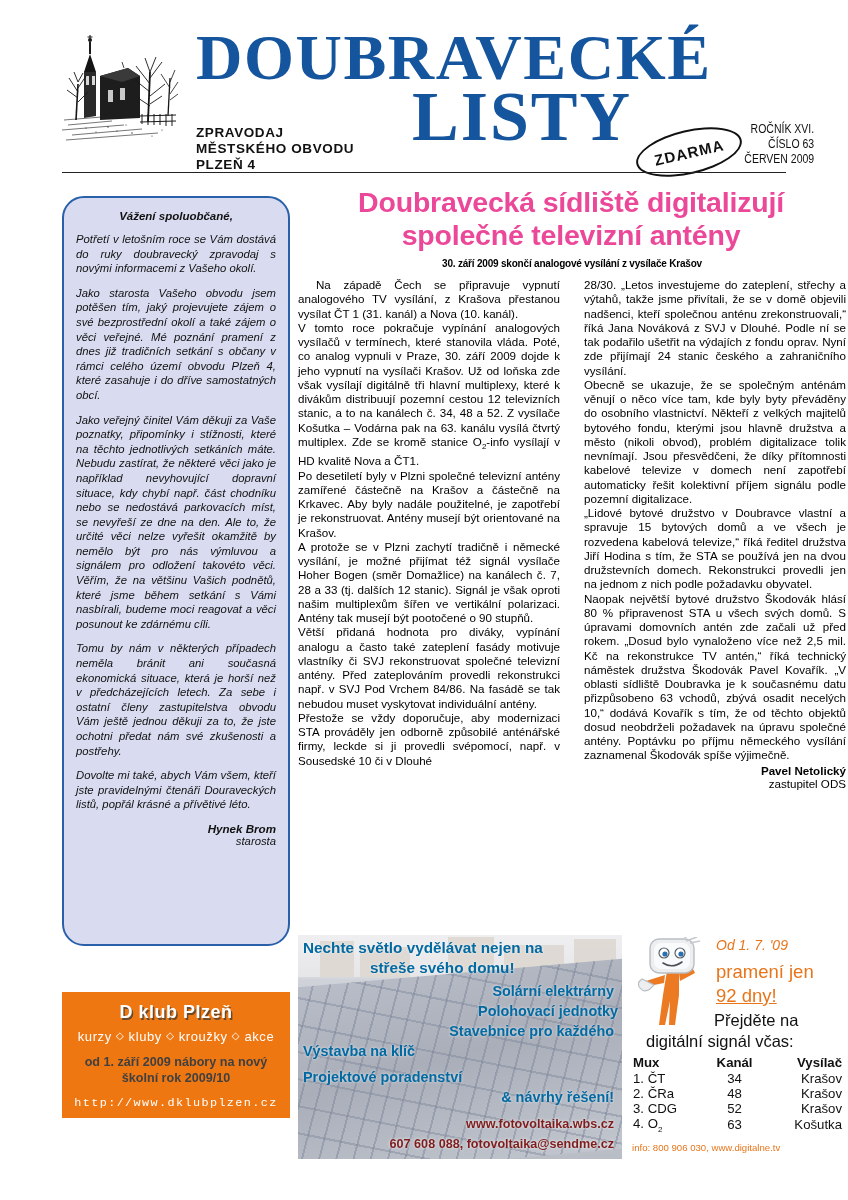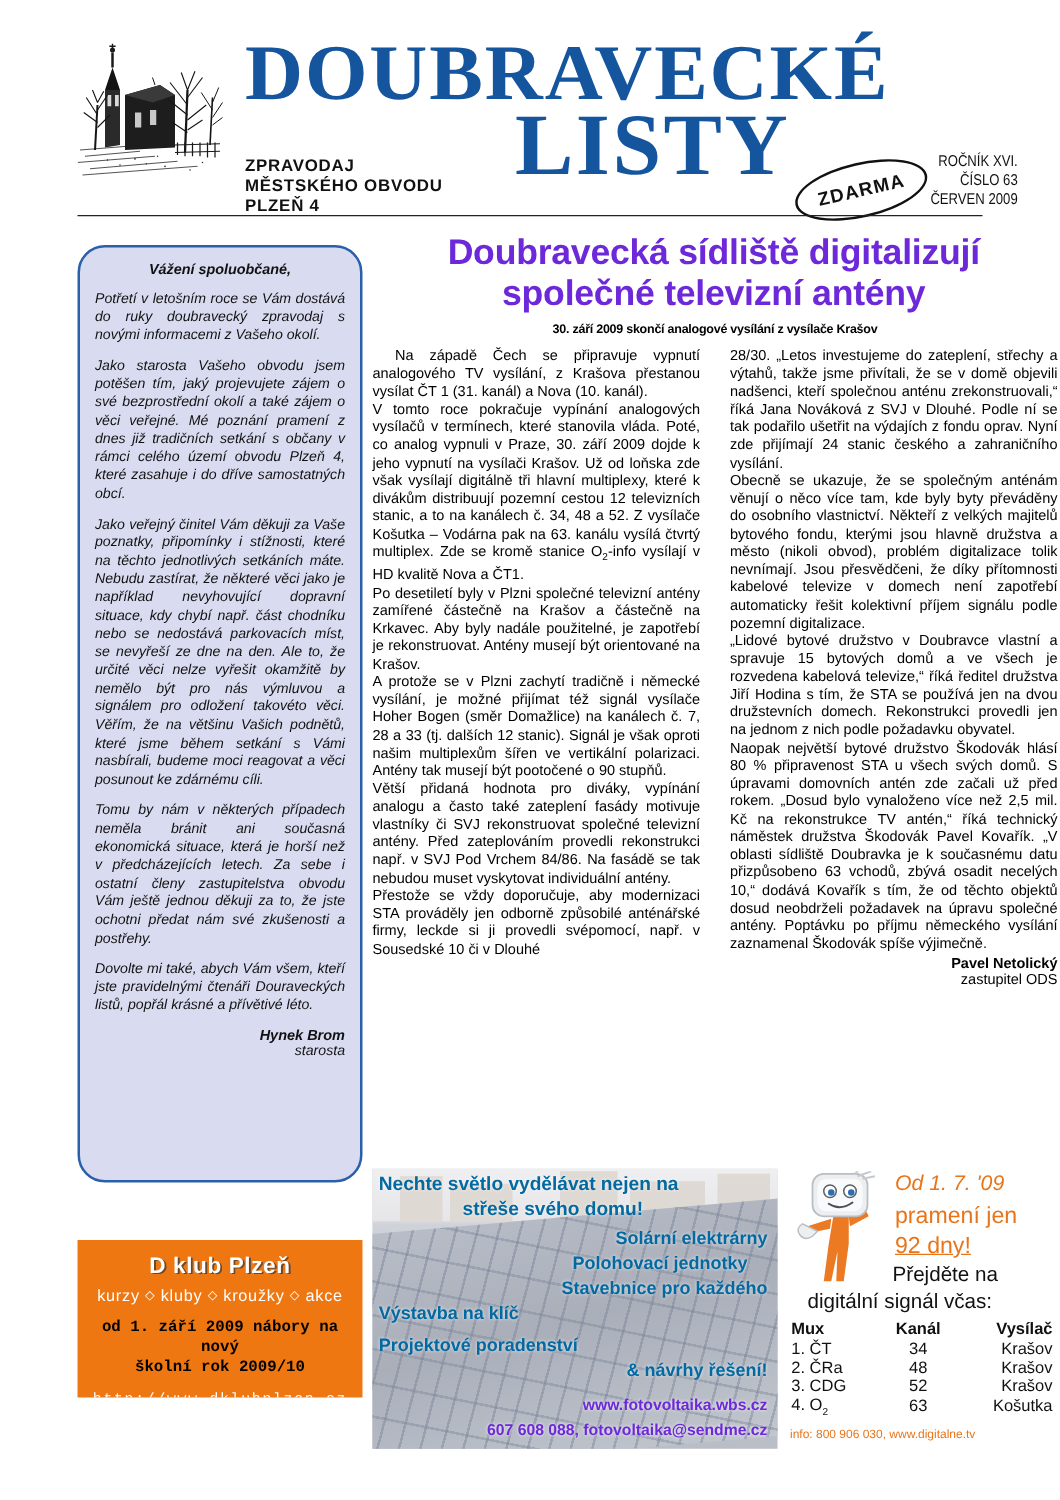--- a/index.html
+++ b/index.html
@@ -99,37 +99,37 @@
     text-align:center;font-weight:bold;font-size:18px;color:#fff;
     text-shadow:1.5px 1.5px 0 #6b4a2a;margin:4px 0 2px 0;
     letter-spacing:0.5px;
   }
   .dk-sub{
     text-align:center;font-size:13px;color:#fff;margin:6px 0 10px 0;
     letter-spacing:0.6px;
   }
   .dk-sub .dia{font-size:10px;vertical-align:2px;}
   .dk-body{
-    text-align:center;font-weight:bold;font-size:12.6px;color:#000000;
-    line-height:16px;margin:4px 0 10px 0;font-family:Liberation Mono, monospace;
+    text-align:center;font-weight:bold;font-size:12.6px;color:#404040;
+    line-height:16px;margin:4px 0 10px 0;
   }
   .dk-url{
     text-align:center;font-family:"Liberation Mono", monospace;
     font-size:11.8px;color:#fff;letter-spacing:1.4px;margin:6px 0 6px 0;
   }
   .dk-more{
     text-align:right;font-style:italic;font-size:11.5px;color:#fff;
     padding-right:4px;
   }
 
   
   .headline{
     position:absolute;left:296px;top:186px;width:550px;
     text-align:center;font-weight:bold;font-size:28.5px;line-height:33px;
-    letter-spacing:-0.2px;color:#6d28d9;
+    letter-spacing:-0.2px;color:#ec4899;
   }
   .subhead{
     position:absolute;left:296px;top:258px;width:552px;
     text-align:center;font-weight:bold;font-size:10px;color:#000;
     letter-spacing:-0.2px;
   }
   .article{
     position:absolute;left:298px;top:278px;width:548px;height:645px;
   }
   .col{
@@ -169,21 +169,21 @@
       repeating-linear-gradient(16deg, rgba(120,130,150,.40) 0 2px, rgba(0,0,0,0) 2px 26px),
       linear-gradient(170deg,#b9bec9 0%,#a9aeb9 45%,#c3c7cf 100%);
     transform:skewY(-5deg);
   }
   .solar-txt{position:absolute;left:0;top:0;width:100%;height:100%;}
   .s-l{
     position:absolute;font-weight:bold;color:#0369a1;white-space:nowrap;
     text-shadow:0 0 3px rgba(255,255,255,.75);
   }
   .s-web{
-    position:absolute;right:8px;font-weight:bold;color:#6d28d9;font-size:12.6px;
+    position:absolute;right:8px;font-weight:bold;color:#7f1d1d;font-size:12.6px;
     white-space:nowrap;text-shadow:0 0 3px rgba(255,255,255,.9);
   }
 
   
   .digitalad{
     position:absolute;left:630px;top:935px;width:216px;height:224px;
     background:#fff;overflow:hidden;
   }
   .robot{position:absolute;left:4px;top:2px;width:74px;height:92px;}
   .dg-or{
@@ -349,21 +349,21 @@
       <div class="solar-bldg" style="left:62px;top:12px;width:50px;height:30px;"></div>
       <div class="solar-bldg" style="left:150px;top:2px;width:46px;height:40px;"></div>
       <div class="solar-bldg" style="left:206px;top:10px;width:60px;height:32px;"></div>
       <div class="solar-bldg" style="left:276px;top:4px;width:42px;height:38px;"></div>
       <div class="panels"></div>
     </div>
     <div class="solar-txt">
       <div class="s-l" style="left:5px;top:4px;font-size:15.3px;">Nechte  světlo vydělávat nejen na</div>
       <div class="s-l" style="left:72px;top:24px;font-size:15.3px;">střeše  svého domu!</div>
       <div class="s-l" style="right:8px;top:48px;font-size:14.4px;">Solární elektrárny</div>
-      <div class="s-l" style="right:24px;top:68px;font-size:14.4px;">Polohovací jednotky</div>
+      <div class="s-l" style="right:4px;top:68px;font-size:14.4px;">Polohovací jednotky</div>
       <div class="s-l" style="right:8px;top:88px;font-size:14.4px;">Stavebnice pro každého</div>
       <div class="s-l" style="left:5px;top:108px;font-size:14.4px;">Výstavba na klíč</div>
       <div class="s-l" style="left:5px;top:134px;font-size:14.4px;text-align:center;">Projektové poradenství</div>
       <div class="s-l" style="right:8px;top:154px;font-size:14.4px;">&amp; návrhy řešení!</div>
       <div class="s-web" style="top:182px;">www.fotovoltaika.wbs.cz</div>
       <div class="s-web" style="top:202px;">607 608 088,  fotovoltaika@sendme.cz</div>
     </div>
   </div>
 
   <div class="digitalad">
@@ -379,21 +379,21 @@
       <circle cx="46" cy="16" r="5" fill="#ffffff" stroke="#5b6166" stroke-width="1.2"></circle>
       <circle cx="31" cy="17" r="2.6" fill="#2b6fb0"></circle>
       <circle cx="47" cy="17" r="2.6" fill="#2b6fb0"></circle>
       <path d="M29 26 Q38 32 48 25" stroke="#4a5055" stroke-width="1.6" fill="none" stroke-linecap="round"></path>
 
       <path d="M52 4 L63 0 M56 6 L66 4 M50 2 L56 -4" stroke="#c6cace" stroke-width="1.6" fill="none"></path>
 
       <path d="M8 42 q-6 4 -2 9 q4 5 10 1 l4 -4 z" fill="#eceef0" stroke="#b9bec4" stroke-width="1.2"></path>
     </svg>
 
-    <div class="dg-or" style="left:86px;top:2px;font-size:17px;font-style:italic;">Od 1. 7. '09</div>
+    <div class="dg-or" style="left:86px;top:2px;font-size:14px;font-style:italic;">Od 1. 7. '09</div>
     <div class="dg-or" style="left:86px;top:26px;font-size:18.5px;">pramení jen</div>
     <div class="dg-or" style="left:86px;top:50px;font-size:18.5px;text-decoration:underline;">92 dny!</div>
 
     <div class="dg-bk" style="left:84px;top:76px;font-size:16.5px;">Přejděte na</div>
     <div class="dg-bk" style="left:16px;top:97px;font-size:16.5px;">digitální signál včas:</div>
 
     <table class="dg-table">
       <thead>
         <tr>
           <th class="dg-c1">Mux</th>

